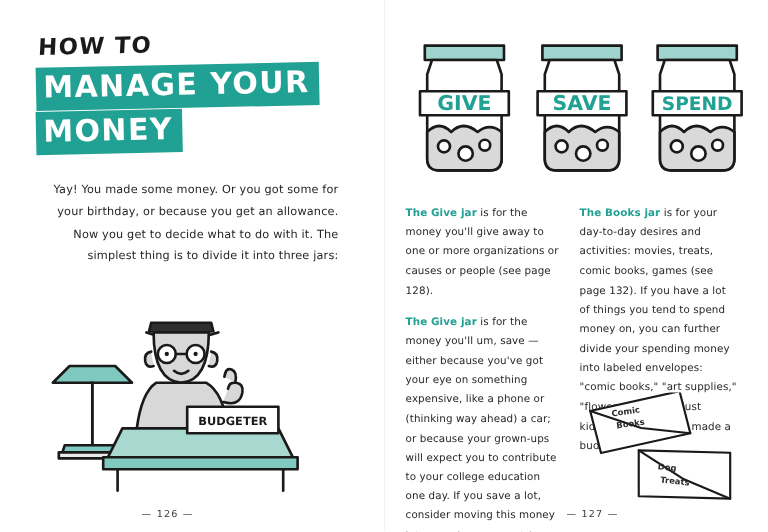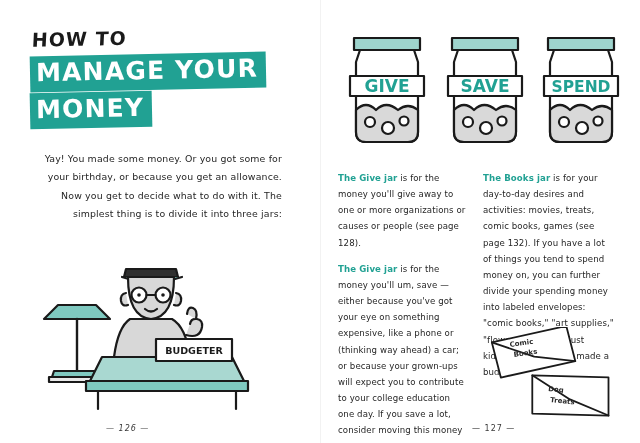--- a/index.html
+++ b/index.html
@@ -102,21 +102,21 @@
   }
 
   
   .folio {
     position: absolute;
     bottom: 10px;
     font-size: 8px;
     color: #3a3a3a;
     letter-spacing: 1px;
   }
-  .folio-left { left: 106px; font-style: italic; }
+  .folio-left { left: 118px; }
   .folio-right { left: 152px; }
 
   
   .jars {
     position: relative;
     width: 296px;
     height: 130px;
     margin: 0 0 14px 2px;
   }
 

